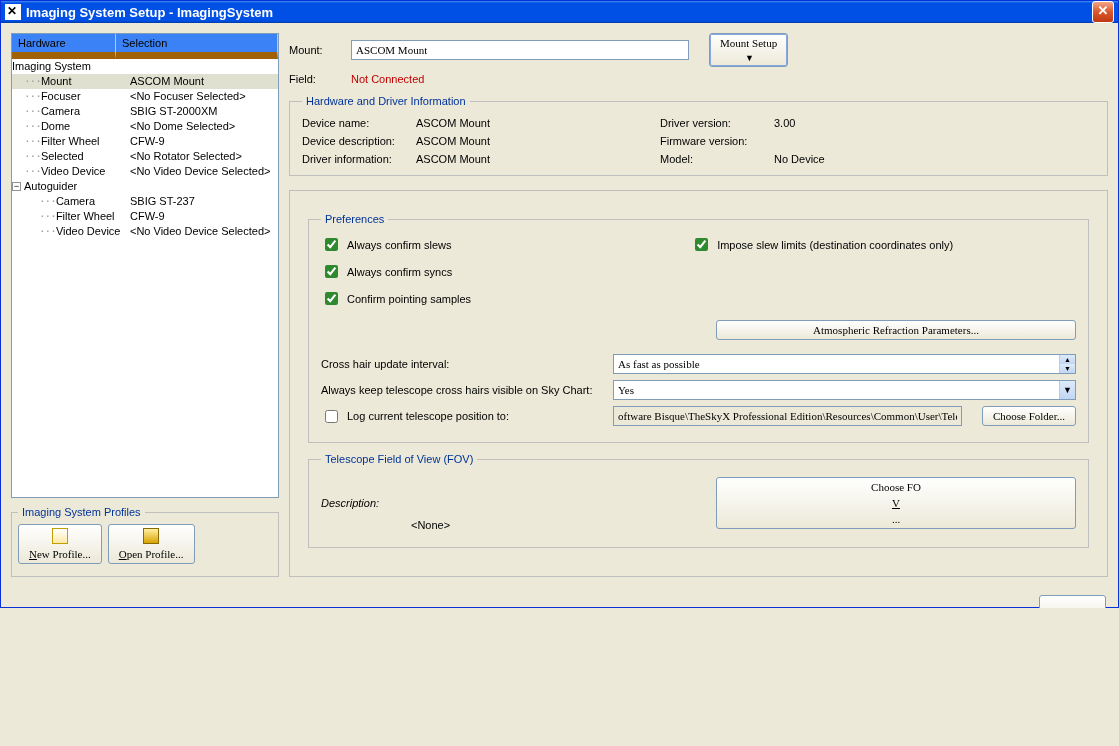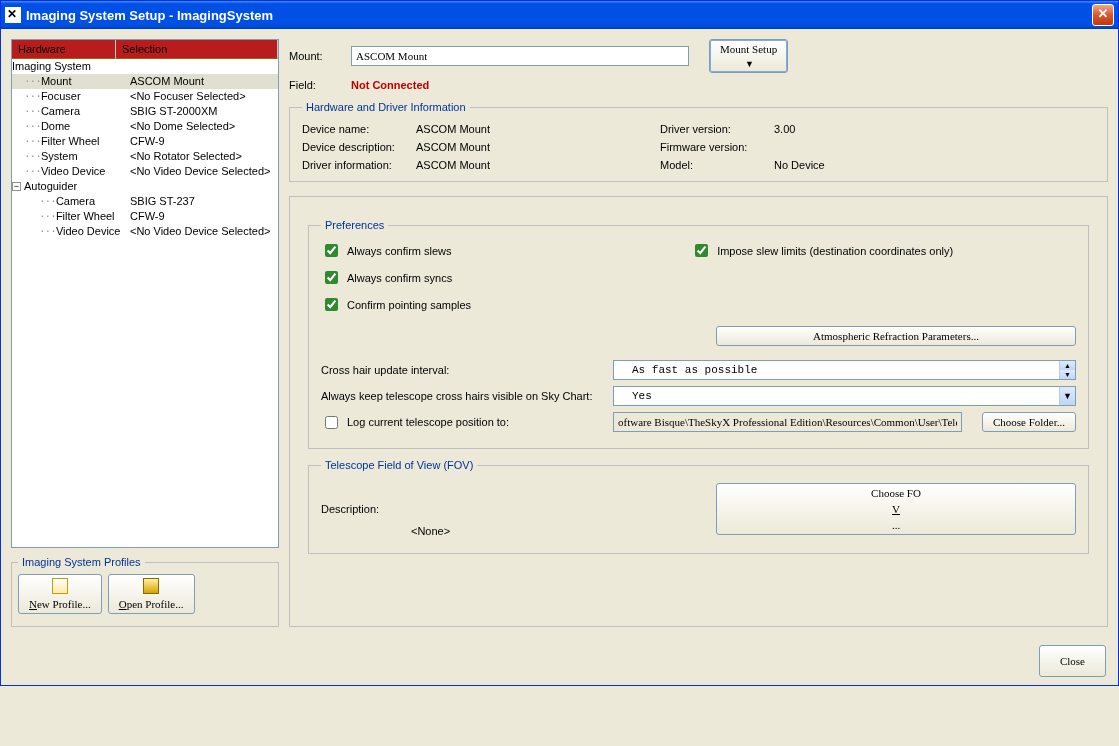--- a/index.html
+++ b/index.html
@@ -5,21 +5,21 @@
 * { box-sizing: border-box; }
 body {
   margin: 0;
   font-family: Tahoma, Arial, sans-serif;
   font-size: 11px;
   background: #ECE9D8;
   overflow: hidden;
 }
 .window {
   width: 1119px;
-  height: 686px;
+  height: 608px;
   border: 1px solid #0831D9;
   background: #ECE9D8;
   display: flex;
   flex-direction: column;
 }
 .titlebar {
   height: 28px;
   background: linear-gradient(to bottom, #3F8CF3 0%, #0050E6 10%, #0050E6 90%, #003AA5 100%);
   display: flex;
   align-items: center;
@@ -74,23 +74,23 @@
   overflow: hidden;
 }
 .tree-header {
   display: flex;
   background: #fff;
   border-bottom: 0;
   color: #000;
 }
 .tree-header .col {
   padding: 3px 6px;
-  background: #b91c1c;
+  background: #3b82f6;
   border-right: 1px solid #CAC7B8;
-  border-bottom: 1px solid #a16207;
+  border-bottom: 7px solid #a16207;
 }
 .tree-header .col.h1 { width: 104px; }
 .tree-header .col.h2 { flex: 1; }
 .tree-body {
   padding: 0;
   font-size: 11px;
 }
 .tree-row {
   display: flex;
   padding: 0;
@@ -174,21 +174,21 @@
   font-family: Tahoma;
   font-size: 11px;
   padding: 2px 6px;
   background: linear-gradient(to bottom, #fff, #ECE9D8);
   border: 1px solid #3B5998;
   border-radius: 3px;
   cursor: pointer;
   box-shadow: inset 0 0 0 1px #87A8E0;
 }
 .dropdown-btn .caret { font-size: 9px; color: #000; margin-left: 2px;}
-.status-red { color: #C00000; font-weight: bold; }
+.status-red { color: #C00000; font-weight: normal; }
 
 fieldset.section {
   border: 1px solid #BFBFBF;
   margin: 4px 0 10px 0;
   padding: 10px 12px;
 }
 .info-grid {
   display: grid;
   grid-template-columns: 110px 240px 110px auto;
   row-gap: 6px;
@@ -214,21 +214,21 @@
   width: 360px;
   padding: 2px;
 }
 .combo {
   display: flex;
   border: 1px solid #7F9DB9;
   background: #fff;
   height: 20px;
   align-items: stretch;
 }
-.combo input { border: none; flex: 1; padding: 0 18px; font-family: Liberation Mono, monospace; font-size: 11px; outline: none; }
+.combo input { border: none; flex: 1; padding: 0 4px; font-family: Liberation Serif, serif; font-size: 11px; outline: none; }
 .combo .spin {
   width: 16px;
   display: flex;
   flex-direction: column;
   border-left: 1px solid #B5CBE7;
 }
 .combo .spin div {
   flex: 1;
   font-size: 7px;
   text-align: center;
@@ -317,21 +317,21 @@
                 <span class="indent"></span>
                 <span class="tree-line">···</span> 
                 <span>Filter Wheel</span>
               </div>
             <div class="c2">CFW-9</div>
           </div>
           <div class="tree-row">
             <div class="c1">
                 <span class="indent"></span>
                 <span class="tree-line">···</span> 
-                <span>System</span>
+                <span>Selected</span>
               </div>
             <div class="c2">&lt;No Rotator Selected&gt;</div>
           </div>
           <div class="tree-row">
             <div class="c1">
                 <span class="indent"></span>
                 <span class="tree-line">···</span> 
                 <span>Video Device</span>
               </div>
             <div class="c2">&lt;No Video Device Selected&gt;</div>
@@ -475,21 +475,21 @@
                 <span>Log current telescope position to:</span>
             </label>
             <input class="text" readonly="" style="flex: 1 1 0%;" value="oftware Bisque\TheSkyX Professional Edition\Resources\Common\User\Telescope Position.txt">
             <button class="xp">Choose Folder...</button>
           </div>
         </fieldset>
 
         <fieldset class="section">
           <legend>Telescope Field of View (FOV)</legend>
           <div class="form-row">
-            <label style="width:70px;">Description:</label>
+            <label style="width:70px;font-style:italic;">Description:</label>
             <span style="flex:1;margin-top:44px;">&lt;None&gt;</span>
             <button class="xp wide-btn" style="width:360px;">Choose FO<span class="underline">V</span>...</button>
           </div>
         </fieldset>
       </div>
     </div>
   </div>
 
   <div class="bottom-bar">
     <button class="xp close">Close</button>

